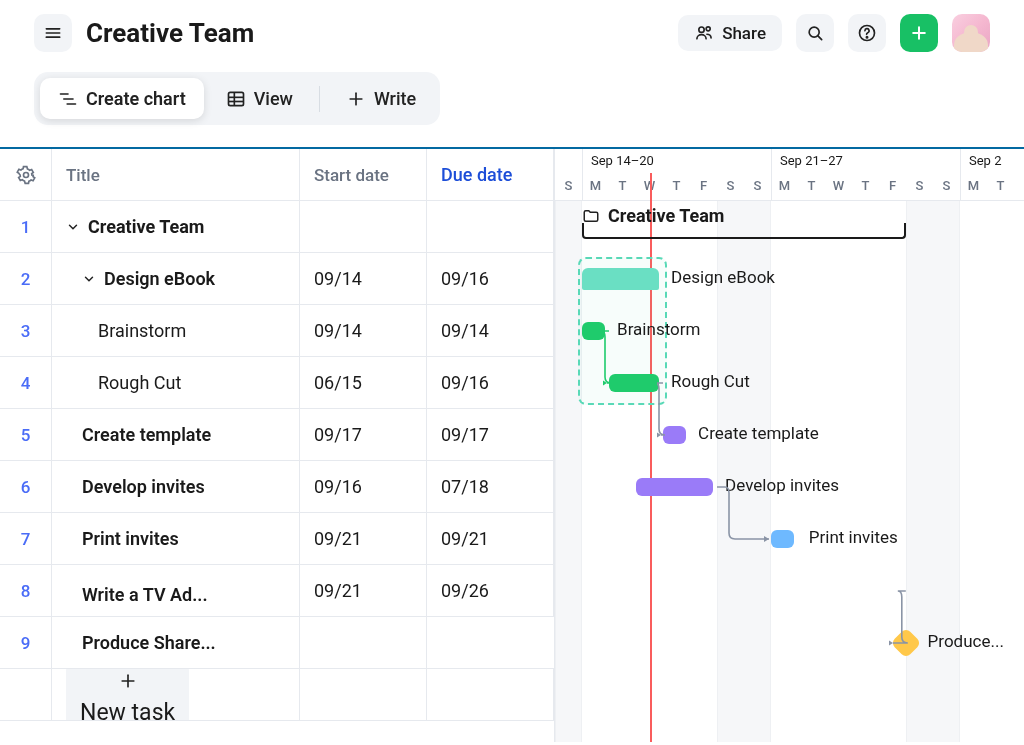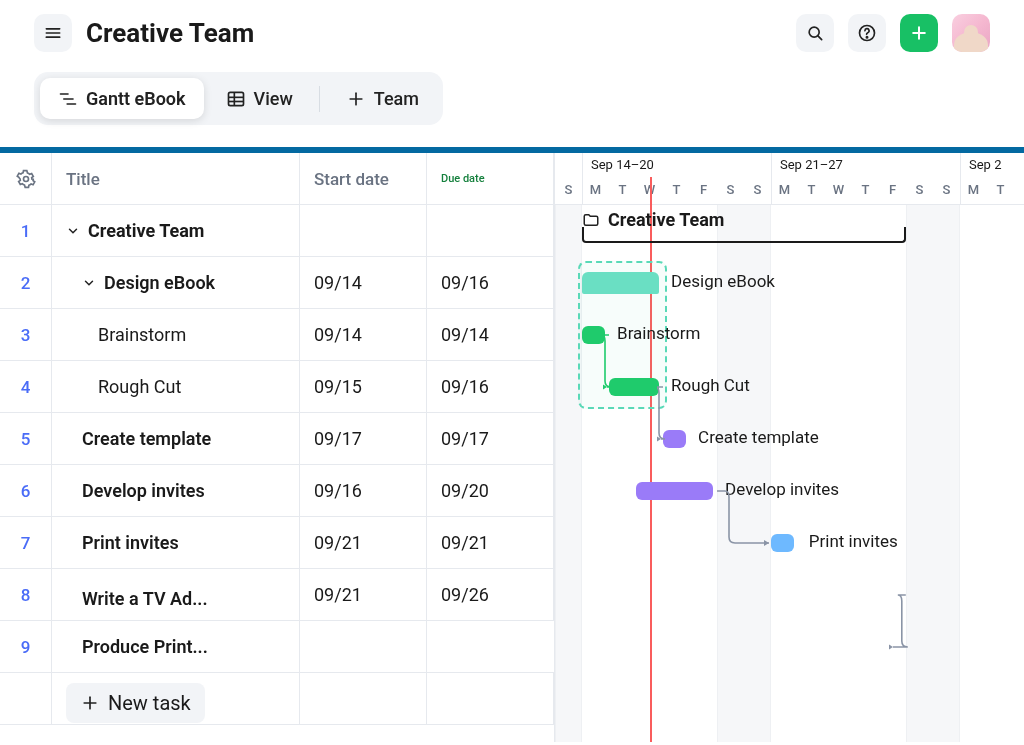--- a/index.html
+++ b/index.html
@@ -91,21 +91,21 @@
     font-weight: 600;
   }
   .view-sep {
     width: 1px; height: 26px; background: #d8dde3; margin: 0 4px;
   }
 
   
   .main {
     margin-top: 22px;
     display: flex;
-    border-top: 6px solid #0369a1;
+    border-top: 2px solid #0369a1;
     height: calc(745px - 150px);
   }
   .table-side {
     width: 554px;
     position: relative;
   }
   .chart-side {
     flex: 1;
     position: relative;
     overflow: hidden;
@@ -118,39 +118,40 @@
     height: 52px;
     border-bottom: 1px solid #e6e9ee;
   }
   .th-row > div, .row > div {
     border-right: 1px solid #e6e9ee;
     display: flex; align-items: center;
   }
   .col-gear  { width: 52px; justify-content: center; }
   .col-title { width: 248px; padding-left: 14px; color:#6a7382; font-size:17px; font-weight:500;}
   .col-start { width: 127px; padding-left: 14px; color:#6a7382; font-size:17px; font-weight:500;}
-  .col-due   { width: 127px; padding-left: 14px; color:#15803d; font-size:11px; font-weight:500;}
+  .col-due   { width: 127px; padding-left: 14px; color:#1d4ed8; font-size:18px; font-weight:500;}
 
   .row { display:flex; height:52px; border-bottom:1px solid #e6e9ee; }
   .col-num { width:52px; justify-content:center; color:#4a6cf7; font-size:17px; font-weight:500;}
   .col-name { width:248px; padding-left:14px; font-size:18px; display:flex; align-items:center; gap:8px; overflow:hidden; white-space:nowrap; text-overflow:ellipsis;}
   .col-name.level1 { padding-left:30px; font-weight:600;}
   .col-name.level2 { padding-left:46px; }
   .col-name.level0 { font-weight:700; padding-left:14px;}
   .col-date { width:127px; padding-left:14px; font-size:18px; }
 
   .chevron { display:inline-flex; transform-origin:center; }
   .new-task-btn {
     margin: 8px 0 0 14px;
     display:inline-flex; align-items:center; gap:8px;
     background:#f2f4f7;
     border-radius:8px;
     padding:8px 14px;
-    font-size:20px;
+    font-size:23px;
     cursor:pointer;
+    flex-direction:column;
   }
   .row.empty .col-name{ padding-top:0;}
 
   
   .chart-header {
     height:52px;
     border-bottom:1px solid #e6e9ee;
     position:relative;
     font-size:13px;
   }
@@ -227,20 +228,29 @@
 <div class="topbar">
   <div class="icon-btn">
     <svg class="ico" viewBox="0 0 24 24" fill="none" stroke="#222" stroke-width="2" stroke-linecap="round">
         <line x1="4" y1="7" x2="20" y2="7"></line>
         <line x1="4" y1="12" x2="20" y2="12"></line>
         <line x1="4" y1="17" x2="20" y2="17"></line>
       </svg>
   </div>
   <div class="page-title">Creative Team</div>
 
+  <div class="share-btn">
+    <svg class="ico" viewBox="0 0 24 24" fill="none" stroke="#222" stroke-width="2" stroke-linecap="round">
+        <circle cx="9" cy="8" r="3.2"></circle>
+        <path d="M3.5 19c0-3 2.5-5 5.5-5s5.5 2 5.5 5"></path>
+        <circle cx="17" cy="7" r="2.4"></circle>
+        <path d="M15.5 13.5c2.6 0 5 1.7 5 4.5"></path>
+      </svg>
+    <span>Share</span>
+  </div>
 
   <div class="icon-btn">
     <svg class="ico" viewBox="0 0 24 24" fill="none" stroke="#222" stroke-width="2" stroke-linecap="round">
         <circle cx="11" cy="11" r="6"></circle>
         <line x1="20" y1="20" x2="15.5" y2="15.5"></line>
       </svg>
   </div>
   <div class="icon-btn">
     <svg class="ico" viewBox="0 0 24 24" fill="none" stroke="#222" stroke-width="2" stroke-linecap="round">
         <circle cx="12" cy="12" r="9"></circle>
@@ -258,38 +268,38 @@
 </div>
 
 
 <div class="view-tabs">
   <div class="view-tab active">
     <svg class="ico" viewBox="0 0 24 24" fill="none" stroke="#222" stroke-width="2" stroke-linecap="round">
         <line x1="3" y1="6" x2="12" y2="6"></line>
         <line x1="7" y1="12" x2="18" y2="12"></line>
         <line x1="11" y1="18" x2="21" y2="18"></line>
       </svg>
-    <span>Gantt eBook</span>
+    <span>Create chart</span>
   </div>
   <div class="view-tab">
     <svg class="ico" viewBox="0 0 24 24" fill="none" stroke="#222" stroke-width="2">
         <rect x="3" y="4" width="18" height="16" rx="2"></rect>
         <line x1="3" y1="10" x2="21" y2="10"></line>
         <line x1="3" y1="15" x2="21" y2="15"></line>
         <line x1="10" y1="4" x2="10" y2="20"></line>
       </svg>
     <span>View</span>
   </div>
   <div class="view-sep"></div>
   <div class="view-tab">
     <svg class="ico" viewBox="0 0 24 24" fill="none" stroke="#222" stroke-width="2" stroke-linecap="round">
         <line x1="12" y1="5" x2="12" y2="19"></line>
         <line x1="5" y1="12" x2="19" y2="12"></line>
       </svg>
-    <span>Team</span>
+    <span>Write</span>
   </div>
 </div>
 
 
 <div class="main">
 
   <div class="table-side">
     <div class="th-row">
       <div class="col-gear">
         <svg class="ico" viewBox="0 0 24 24" fill="none" stroke="#6a7382" stroke-width="2">
@@ -335,59 +345,59 @@
             <span style="overflow: hidden; text-overflow: ellipsis;">Brainstorm</span>
           </div>
           <div class="col-date">09/14</div>
           <div class="col-date">09/14</div>
         </div>
         <div class="row">
           <div class="col-num">4</div>
           <div class="col-name level2">
             <span style="overflow: hidden; text-overflow: ellipsis;">Rough Cut</span>
           </div>
-          <div class="col-date">09/15</div>
+          <div class="col-date">06/15</div>
           <div class="col-date">09/16</div>
         </div>
         <div class="row">
           <div class="col-num">5</div>
           <div class="col-name level1">
             <span style="overflow: hidden; text-overflow: ellipsis;">Create template</span>
           </div>
           <div class="col-date">09/17</div>
           <div class="col-date">09/17</div>
         </div>
         <div class="row">
           <div class="col-num">6</div>
           <div class="col-name level1">
             <span style="overflow: hidden; text-overflow: ellipsis;">Develop invites</span>
           </div>
           <div class="col-date">09/16</div>
-          <div class="col-date">09/20</div>
+          <div class="col-date">07/18</div>
         </div>
         <div class="row">
           <div class="col-num">7</div>
           <div class="col-name level1">
             <span style="overflow: hidden; text-overflow: ellipsis;">Print invites</span>
           </div>
           <div class="col-date">09/21</div>
           <div class="col-date">09/21</div>
         </div>
         <div class="row">
           <div class="col-num">8</div>
           <div class="col-name level1">
             <span style="overflow: hidden; text-overflow: ellipsis; margin-top: 8px;">Write a TV Ad...</span>
           </div>
           <div class="col-date">09/21</div>
           <div class="col-date">09/26</div>
         </div>
         <div class="row">
           <div class="col-num">9</div>
           <div class="col-name level1">
-            <span style="overflow: hidden; text-overflow: ellipsis;">Produce Print...</span>
+            <span style="overflow: hidden; text-overflow: ellipsis;">Produce Share...</span>
           </div>
           <div class="col-date"></div>
         </div>
       </div>
 
     <div class="row empty">
       <div class="col-num"></div>
       <div class="col-name" style="padding-left:0;">
         <div class="new-task-btn">
           <svg class="ico" viewBox="0 0 24 24" fill="none" stroke="#222" stroke-width="2" stroke-linecap="round">
@@ -461,20 +471,24 @@
           <div class="bar-label" style="--lx: 5.3;">Create template</div>
         </div>
         <div class="chart-row" style="top: 260px;">
           <div class="bar" style="left: 81px; width: 77px; background: rgb(154, 123, 248);"></div>
           <div class="bar-label" style="--lx: 6.3;">Develop invites</div>
         </div>
         <div class="chart-row" style="top: 312px;">
           <div class="bar" style="left: 216px; width: 23px; background: rgb(110, 185, 255);"></div>
           <div class="bar-label" style="--lx: 9.4;">Print invites</div>
         </div>
+        <div class="chart-row" style="top: 416px;">
+          <div class="milestone" style="left: 340.2px; background: rgb(255, 200, 74);"></div>
+          <div class="bar-label" style="--lx: 13.8;">Produce...</div>
+        </div>
         <svg class="dep-path" width="20" height="72" style="left: 48px; top: 124px;">
           <path d="M 6 6 L -2 6 Q 2 6 2 12 L 2 52 Q 2 58 8 58 L 4 58" fill="none" stroke="#1FCB6C" stroke-width="1.6"></path>
           <path d="M 4 58 l -5 -3 l 0 6 z" fill="#1FCB6C"></path>
         </svg>
         <svg class="dep-path" width="20" height="72" style="left: 102px; top: 176px;">
           <path d="M 6 6 L -2 6 Q 2 6 2 12 L 2 52 Q 2 58 8 58 L 4 58" fill="none" stroke="#8a94a6" stroke-width="1.6"></path>
           <path d="M 4 58 l -5 -3 l 0 6 z" fill="#8a94a6"></path>
         </svg>
         <svg class="dep-path" width="74" height="72" style="left: 156px; top: 280px;">
           <path d="M 6 6 L 14 6 Q 18 6 18 12 L 18 52 Q 18 58 24 58 L 58 58" fill="none" stroke="#8a94a6" stroke-width="1.6"></path>

